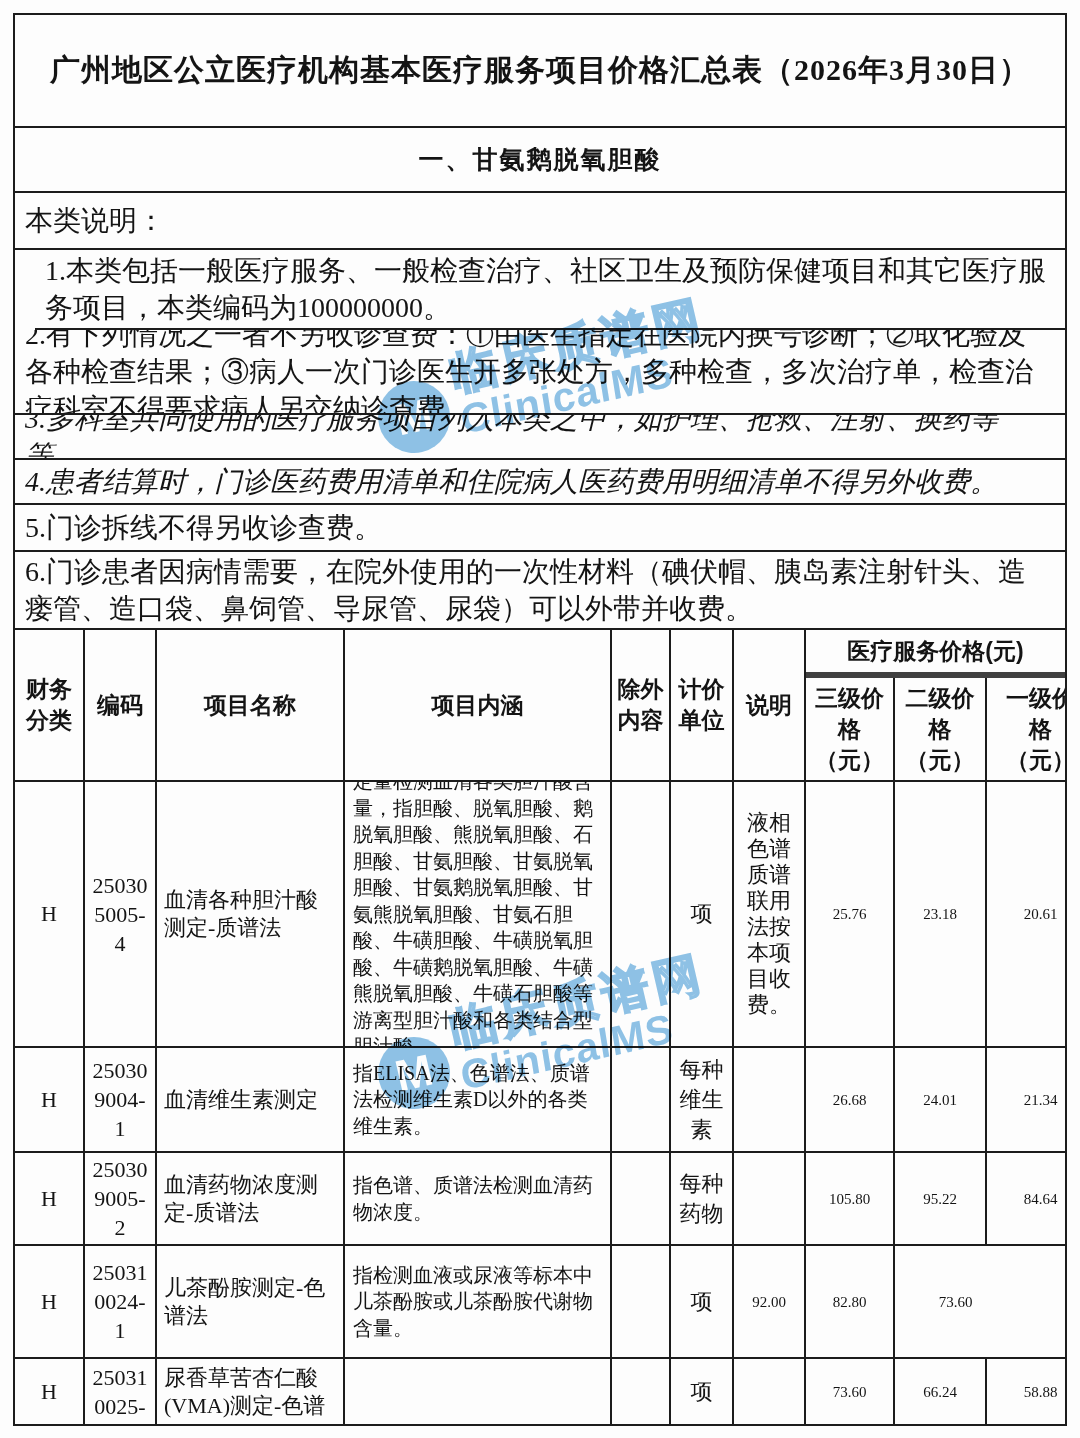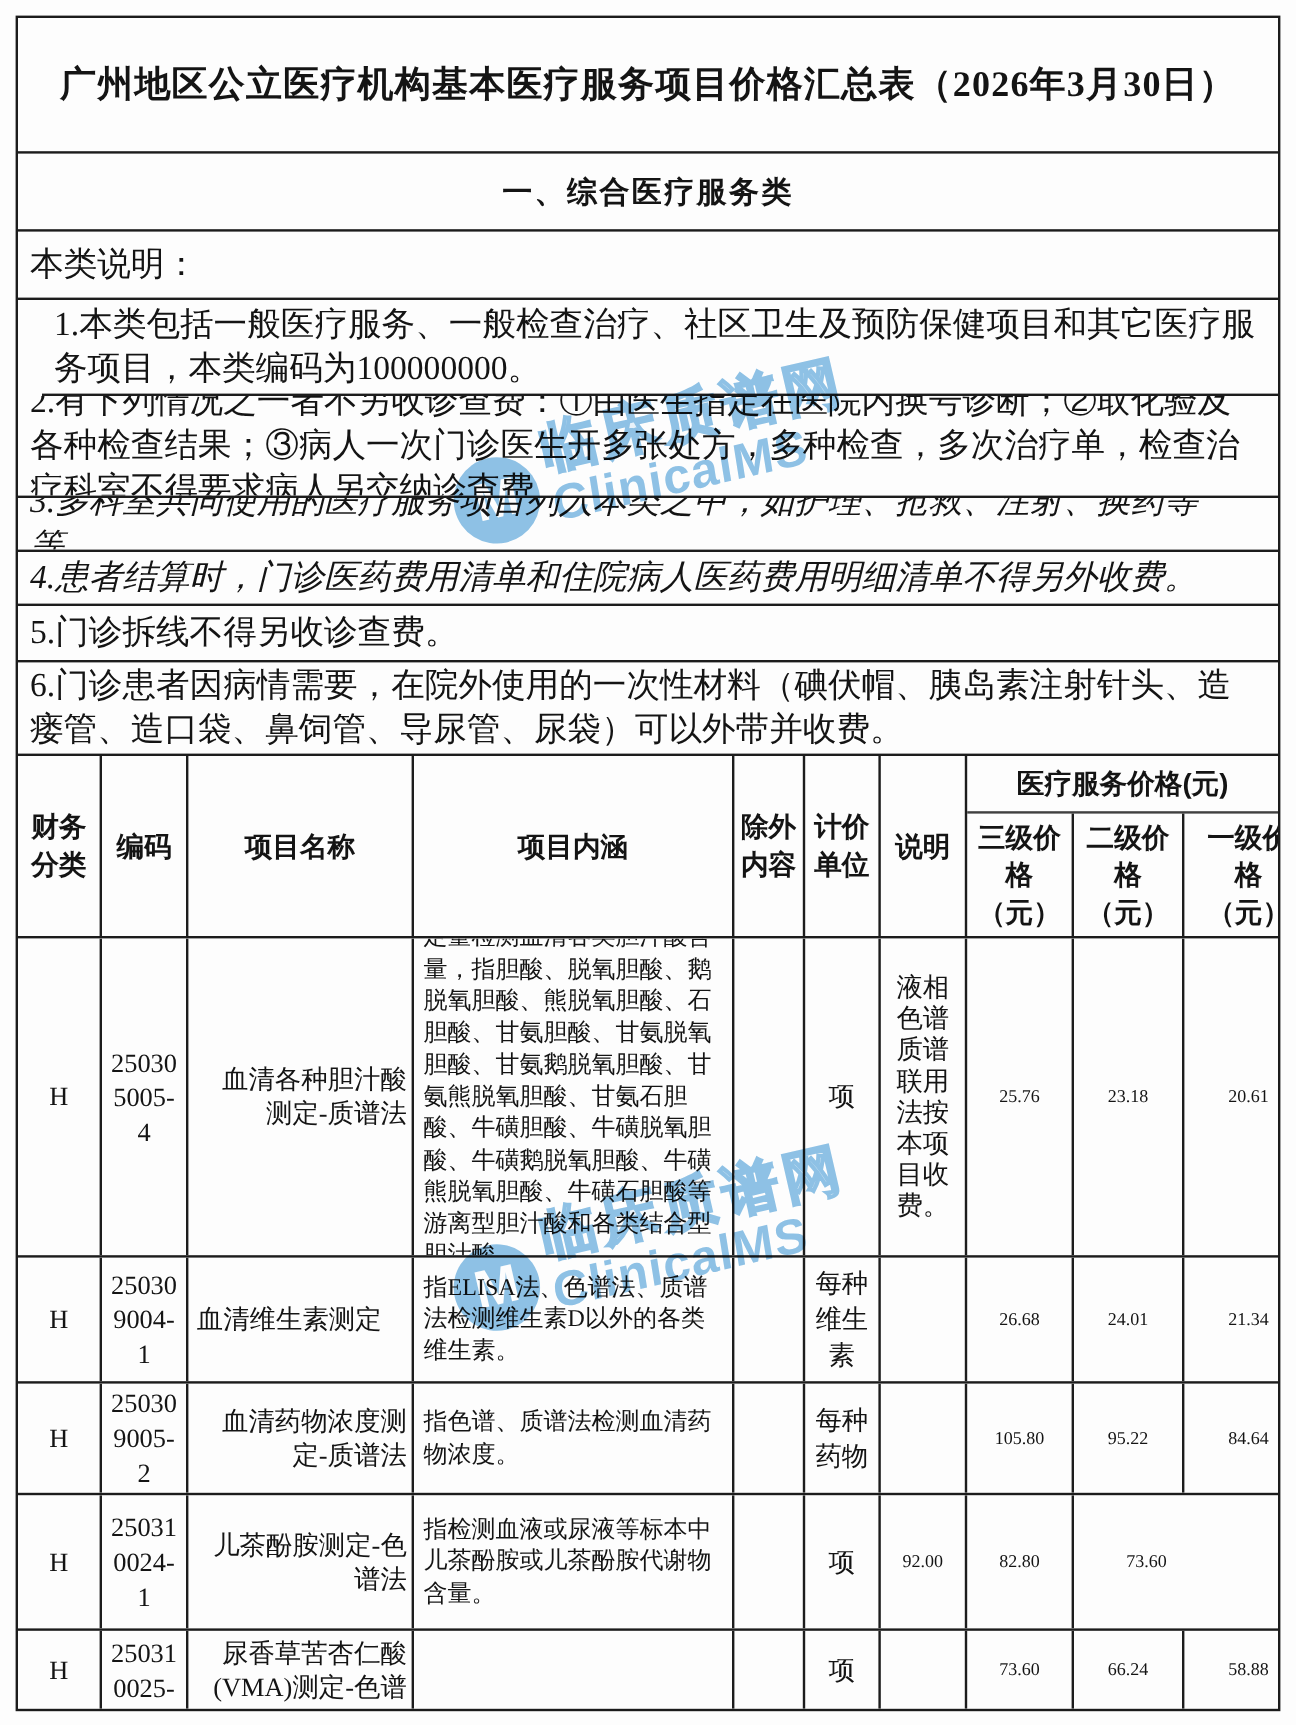--- a/index.html
+++ b/index.html
@@ -28,35 +28,35 @@
   
   .grid10 { display:grid; grid-template-columns:70px 72px 188px 267px 59px 63px 72px 89px 92px 78px; }
   .thead { height:152px; border-bottom:2px solid #1c1c1c; grid-template-rows:48px 102px; overflow:hidden; }
   .th {
     font-family:"Liberation Sans","DejaVu Sans",sans-serif; font-weight:bold;
     font-size:23px; line-height:31px; text-align:center; white-space:pre-line;
     display:flex; align-items:center; justify-content:center;
     border-right:2px solid #1c1c1c;
   }
   .th.span2 { grid-row:1 / 3; }
-  .th-group { grid-column:8 / 11; grid-row:1; border-right:none; border-bottom:2px solid #404040;
+  .th-group { grid-column:8 / 11; grid-row:1; border-right:none; border-bottom:6px solid #404040;
     display:flex; align-items:center; justify-content:center;
     font-family:"Liberation Sans","DejaVu Sans",sans-serif; font-weight:bold; font-size:23px; }
   .th.last, .td.last { border-right:none;padding-left:29px; }
 
   .trow { border-bottom:2px solid #1c1c1c; overflow:hidden; }
   .trow.r1 { height:266px; } .trow.r2 { height:105px; } .trow.r3 { height:93px; }
   .trow.r4 { height:113px; } .trow.r5 { height:65px; border-bottom:none; }
   .td {
     border-right:2px solid #1c1c1c; display:flex; align-items:center; overflow:hidden;
     font-size:22px; line-height:28px;
   }
   .td.center { justify-content:center; text-align:center; }
   .td.code { white-space:pre-line; line-height:29px; font-size:22px; }
-  .td.name { padding:2px 4px 2px 7px; text-align:right; }
+  .td.name { padding:2px 4px 2px 7px; text-align:left; }
   .td.desc { padding:3px 4px 3px 8px; font-size:20px; line-height:26.5px; text-align:left; }
   .td.unit { padding:0 3px; justify-content:center; text-align:center; line-height:30px; }
   .td.note { padding:0 5px; justify-content:center; text-align:center; line-height:26px; }
   .td.price { justify-content:center; font-size:15px; }
 
   
   .wm {
     position:absolute; display:flex; align-items:flex-end; gap:9px;
     transform:rotate(-13deg); opacity:0.62; mix-blend-mode:multiply;
     pointer-events:none; z-index:5;
@@ -83,21 +83,21 @@
 <body>
 
 <div class="page">
   <div class="doc">
 
     <div class="row title-row">
       <div class="t">广州地区公立医疗机构基本医疗服务项目价格汇总表（2026年3月30日）</div>
     </div>
 
     <div class="row section-row">
-      <div class="t">一、综合医疗服务类</div>
+      <div class="t">一、甘氨鹅脱氧胆酸</div>
     </div>
 
     <div class="row note-row label-row">
       <span>本类说明：</span>
     </div>
 
     <div class="row note-row h80">
       <span>1.本类包括一般医疗服务、一般检查治疗、社区卫生及预防保健项目和其它医疗服务项目，本类编码为100000000。</span>
     </div>
     <div class="row note-row h85">

